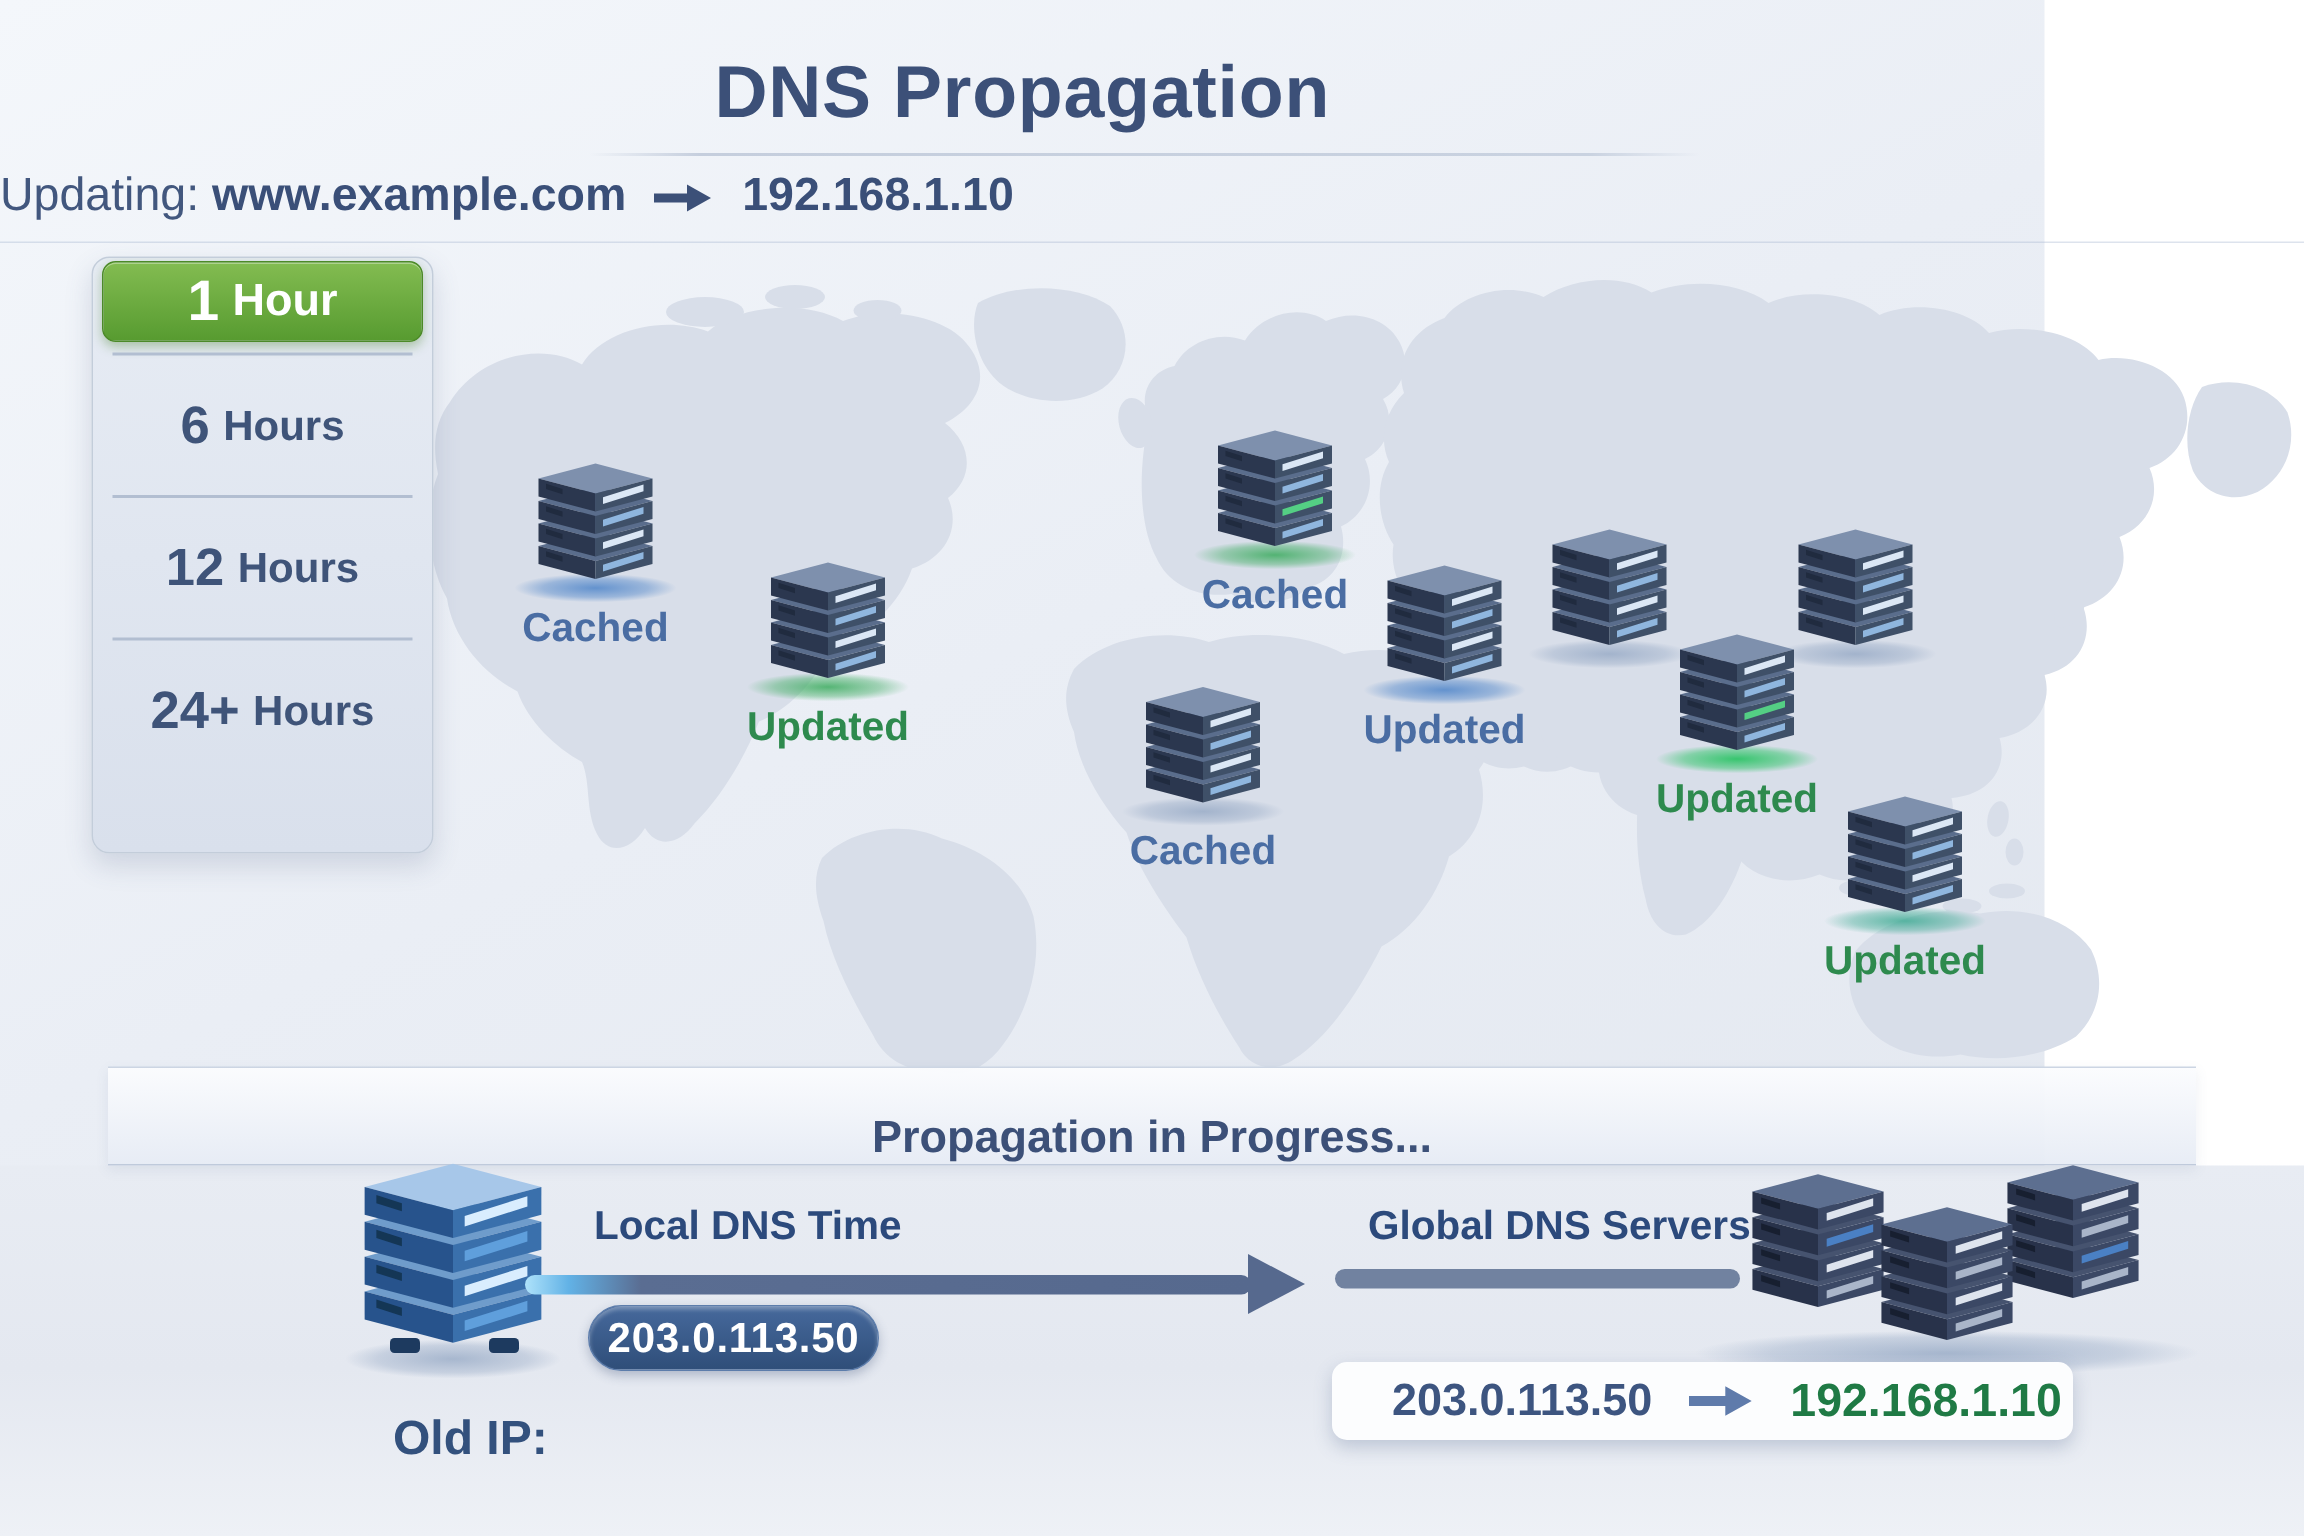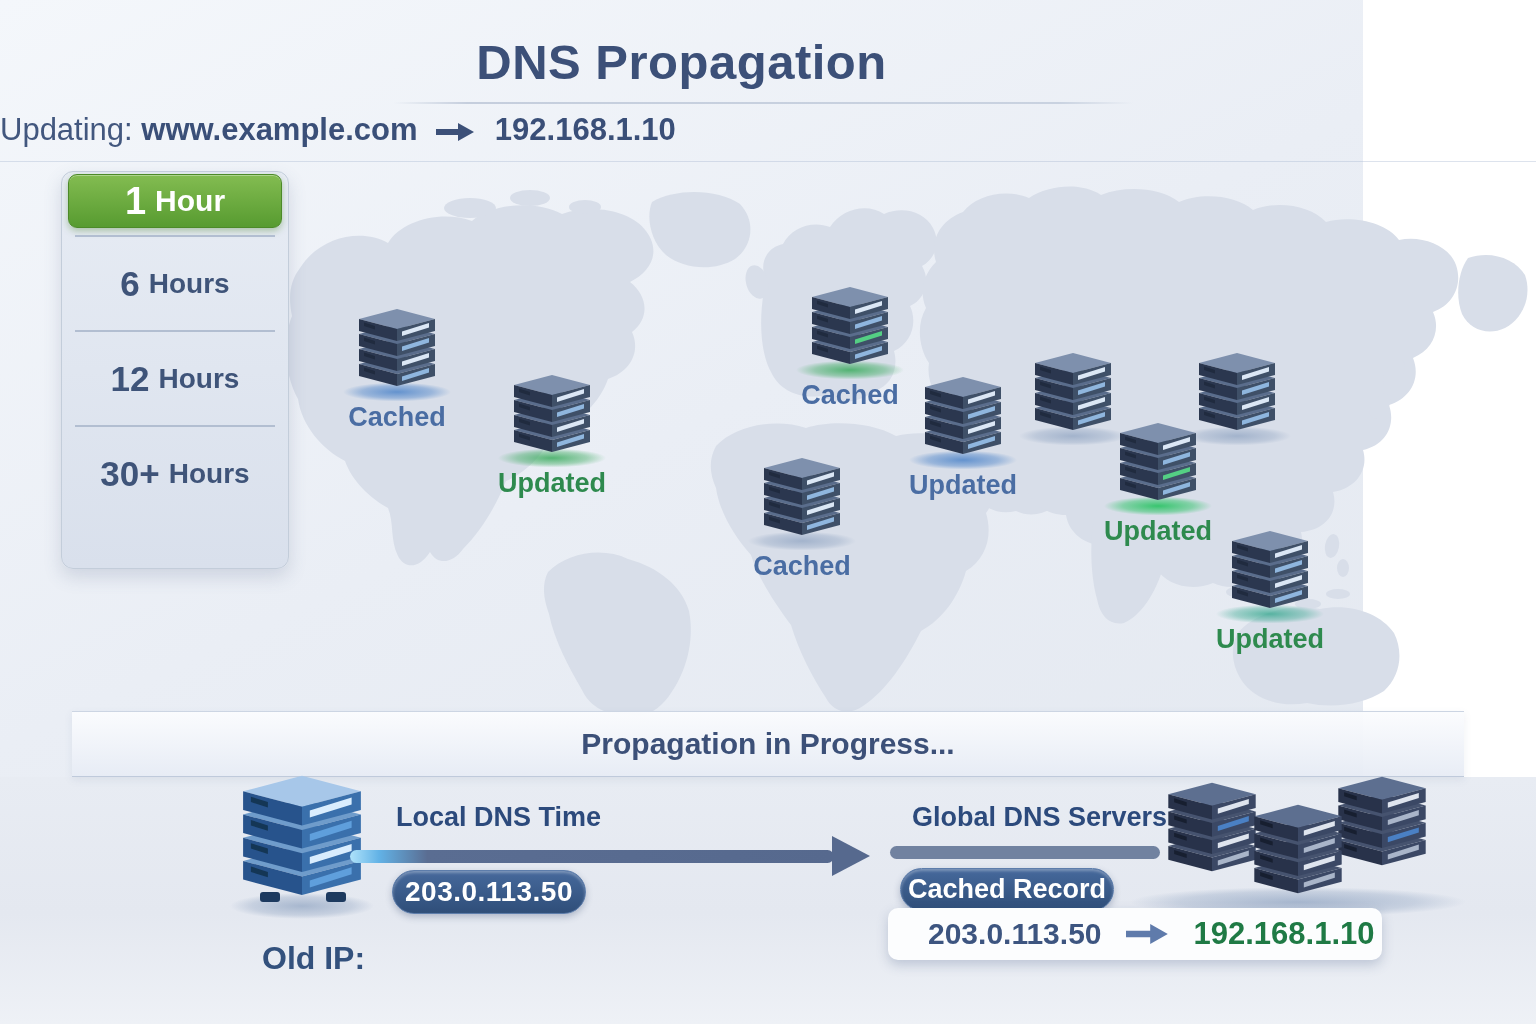--- a/index.html
+++ b/index.html
@@ -36,21 +36,21 @@
   
   #markers{position:absolute;inset:0;z-index:3;border-radius:30px;}
   .marker{position:absolute;width:130px;text-align:center;}
   .m-label{font-size:27px;font-weight:700;margin-top:-6px;}
 
   
   .banner{position:absolute;left:72px;top:711px;width:1392px;height:64px;z-index:7;
     background:linear-gradient(180deg,rgba(251,252,254,.96),rgba(231,236,245,.96));
     border-top:1px solid #ccd5e3;border-bottom:1px solid #bfcadb;
     box-shadow:0 3px 8px rgba(90,110,150,.10);
-    display:flex;align-items:center;justify-content:center;font-size:30px;font-weight:700;color:#3c5078;}
+    display:flex;align-items:flex-end;justify-content:center;font-size:30px;font-weight:700;color:#3c5078;}
 
   
   .bottom-bg{position:absolute;left:0;top:777px;width:1536px;height:247px;z-index:4;
     background:linear-gradient(180deg,#e8ecf3 0%,#e4e8f0 55%,#eef1f6 100%);}
   #local-server{position:absolute;left:216px;top:756px;z-index:9;}
   #old-ip-label{position:absolute;left:262px;top:912px;z-index:9;font-size:32px;font-weight:700;color:#33517d;margin-top:28px;}
   #local-title{position:absolute;left:396px;top:802px;z-index:9;font-size:27px;font-weight:700;color:#2c4a7c;}
   .arrow-main{position:absolute;left:350px;top:836px;width:520px;height:40px;z-index:9;}
   .arrow-main .bar{position:absolute;left:0;top:14px;width:484px;height:13px;border-radius:7px;
     background:linear-gradient(90deg,#aee2fa 0%,#62b2e6 6%,#5a6d92 16%,#56698e 100%);}
@@ -152,21 +152,21 @@
         </div>
         <div class="tp-option">
           <span class="num">6</span>
           <span class="unit">Hours</span>
         </div>
         <div class="tp-option">
           <span class="num">12</span>
           <span class="unit">Hours</span>
         </div>
         <div class="tp-option">
-          <span class="num">30+</span>
+          <span class="num">24+</span>
           <span class="unit">Hours</span>
         </div>
       </div>
   </aside>
 
   <div id="markers">
       <div class="marker" style="left: 332px; top: 306px;"><svg width="130" height="98" viewBox="0 0 130 98">
           <ellipse cx="65" cy="86" rx="54" ry="9.5" fill="url(#glowBlue)"></ellipse>
           <polygon points="65,48 103,58 65,68 27,58" fill="#5a6d8c"></polygon>
           <polygon points="27,58 65,68 65,80 27,70" fill="#2b374f"></polygon>
@@ -411,21 +411,20 @@
 
   <div class="arrow-main">
     <div class="bar"></div>
     <div class="head"></div>
   </div>
   <div class="bar2"></div>
 
   <div id="local-ip-pill" class="pill">203.0.113.50</div>
 
   <div id="global-title">Global DNS Servers</div>
-  <div id="cached-pill" class="pill">Cached Record</div>
 
   <div id="record-card">
     <span id="record-old">203.0.113.50</span>
     <svg class="fat-arrow" width="44" height="22" viewBox="0 0 40 20" style="color:#5f7bab">
         <path d="M0 7 h22 v-6 l16 9 -16 9 v-6 h-22 z" fill="currentColor"></path>
       </svg>
     <span id="record-new">192.168.1.10</span>
   </div>
 
   <svg id="global-servers" width="350" height="168" viewBox="0 0 350 168">

